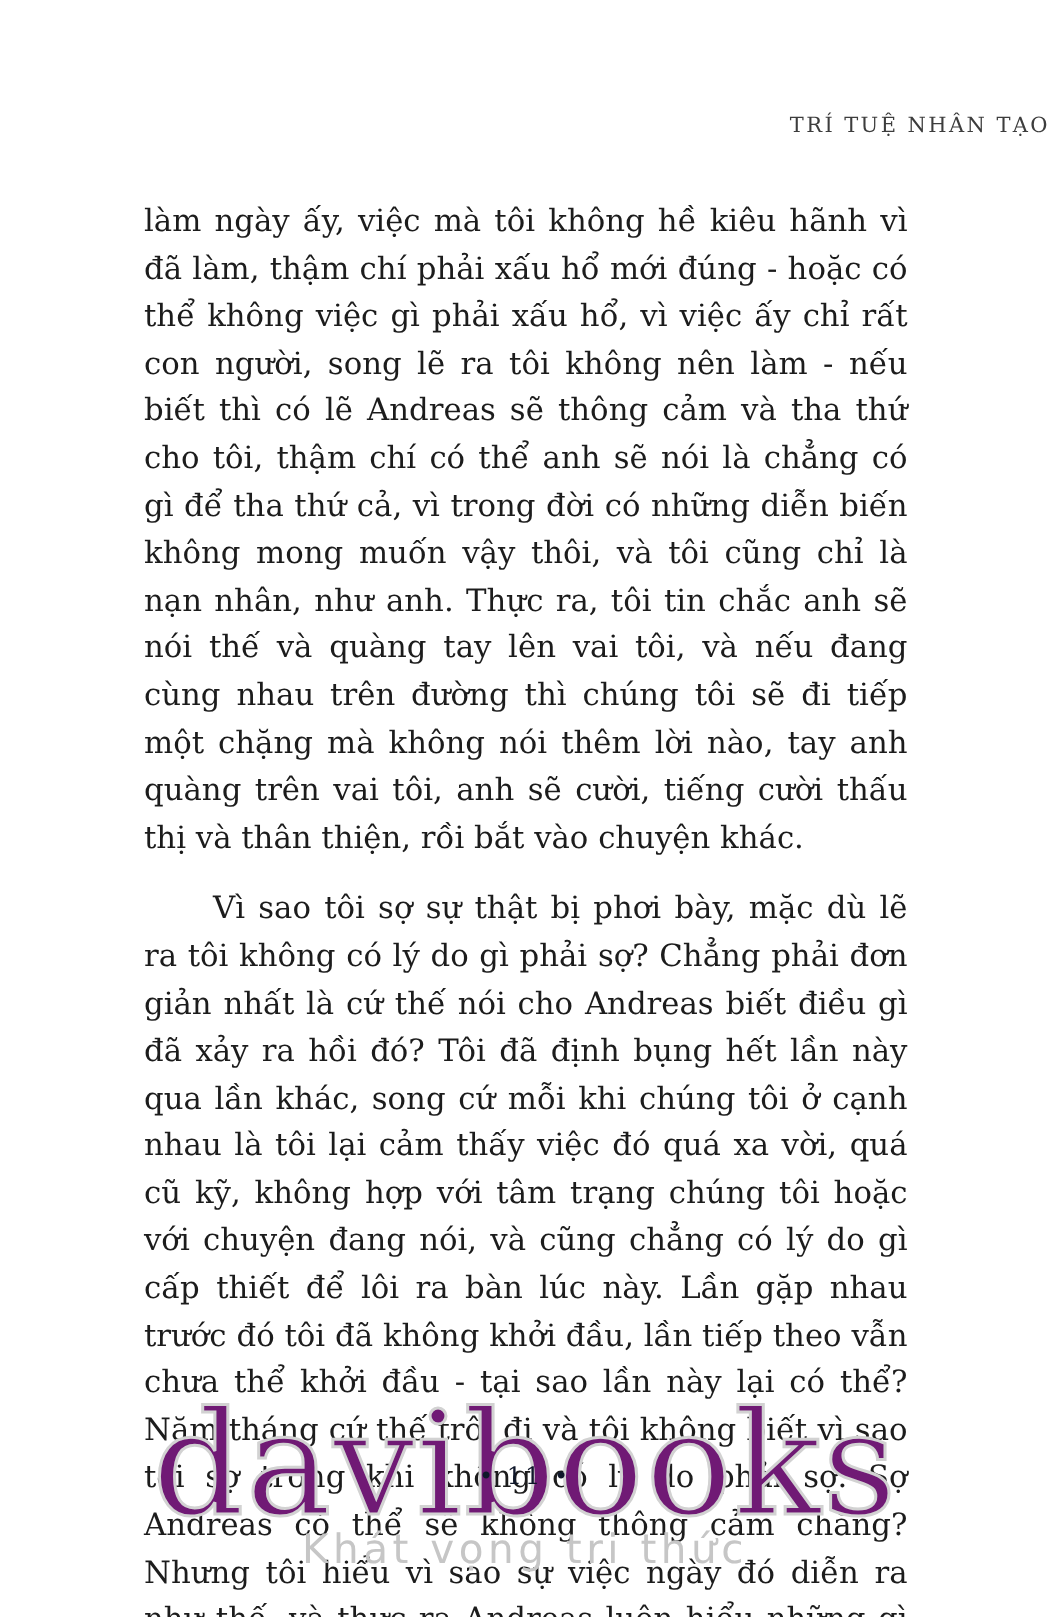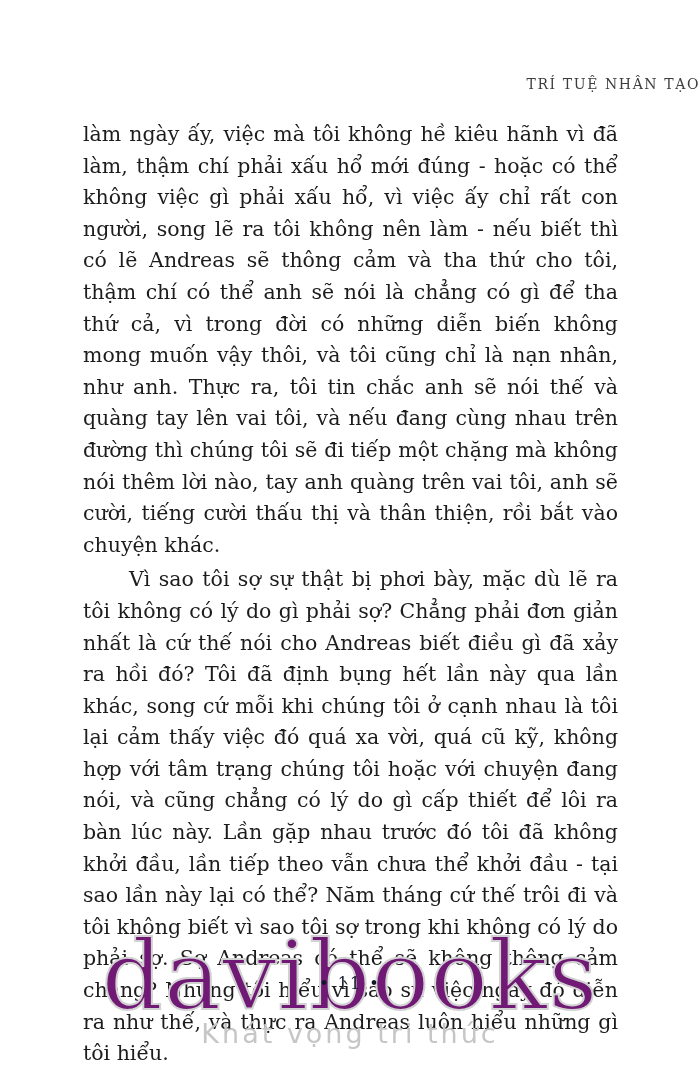--- a/index.html
+++ b/index.html
@@ -31,21 +31,21 @@
     top: 116px;
     left: 80px;
     width: 541px;
     font-size: 20.5px;
     line-height: 31.6px;
     color: #1c1c1c;
     text-align: justify;
     text-justify: inter-word;
   }
   .para {
-    margin: 3px;
+    margin: 16px;
   }
   .para.indent {
     text-indent: 46px;
   }
   .watermark {
     position: absolute;
     top: 926px;
     left: 0;
     width: 100%;
     text-align: center;

